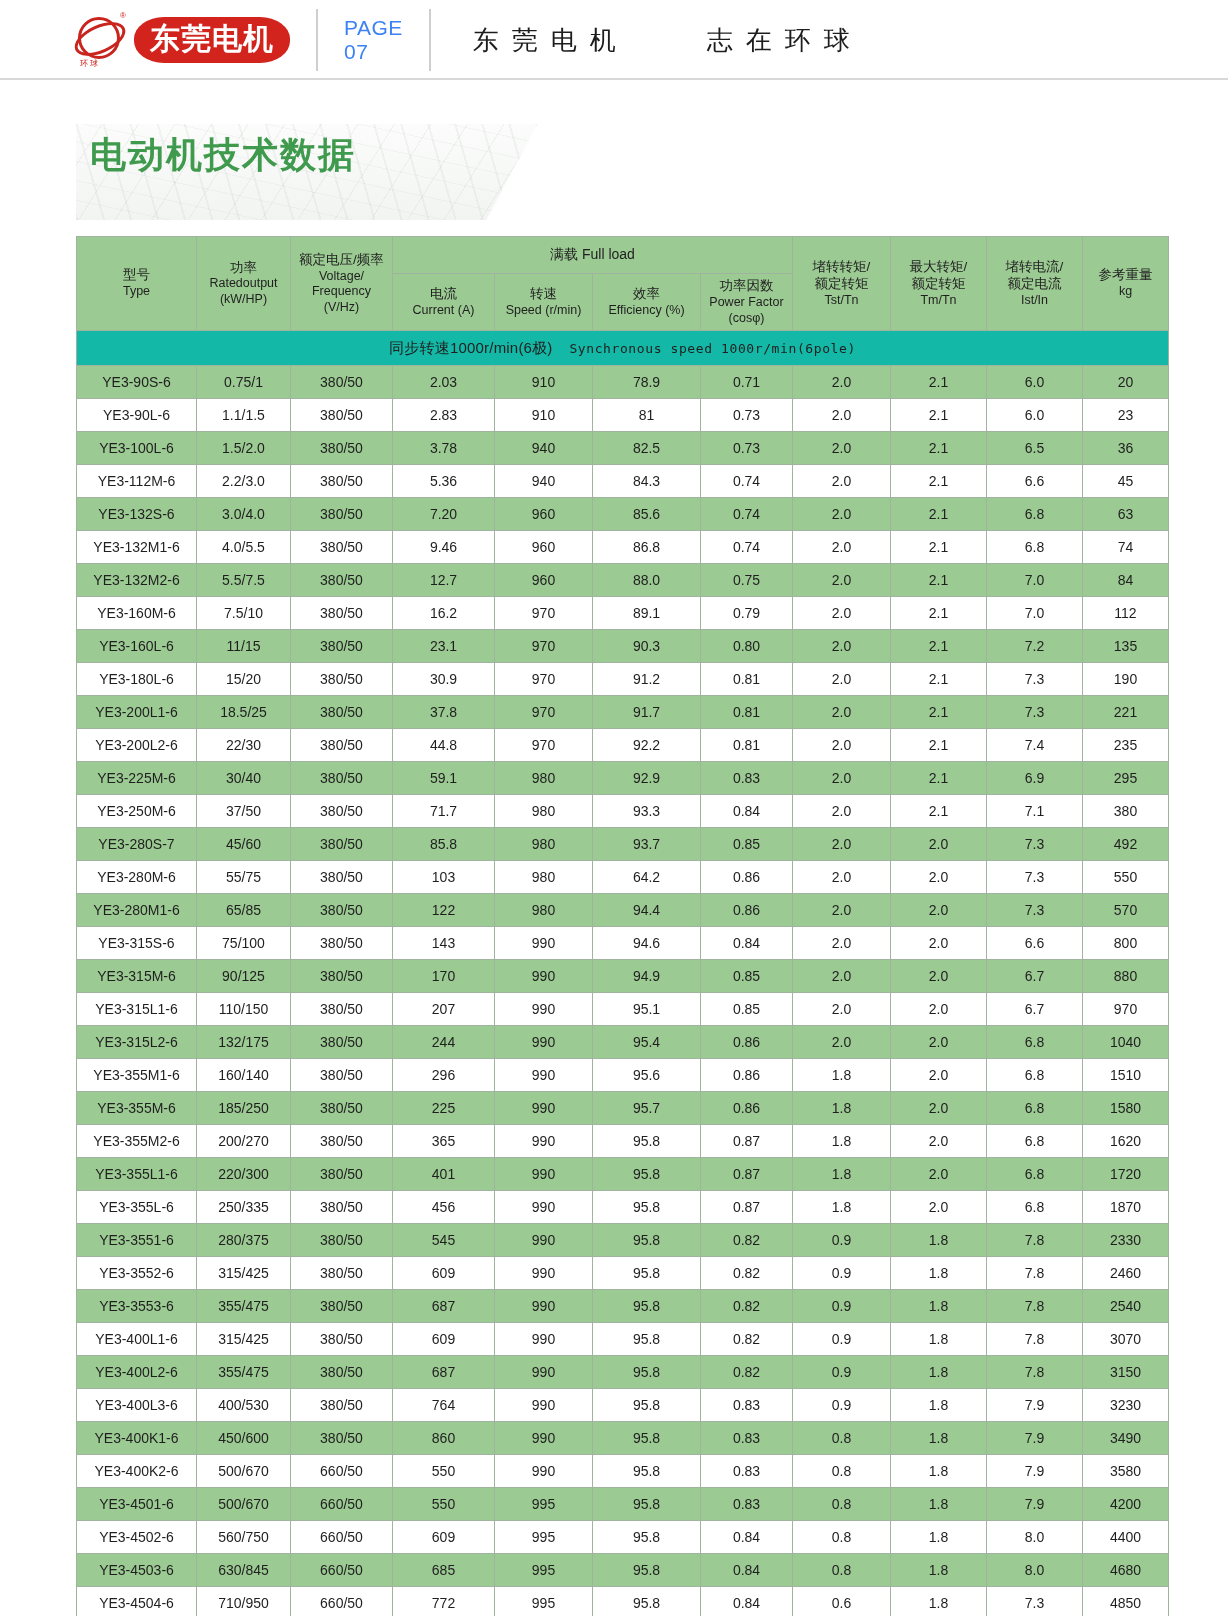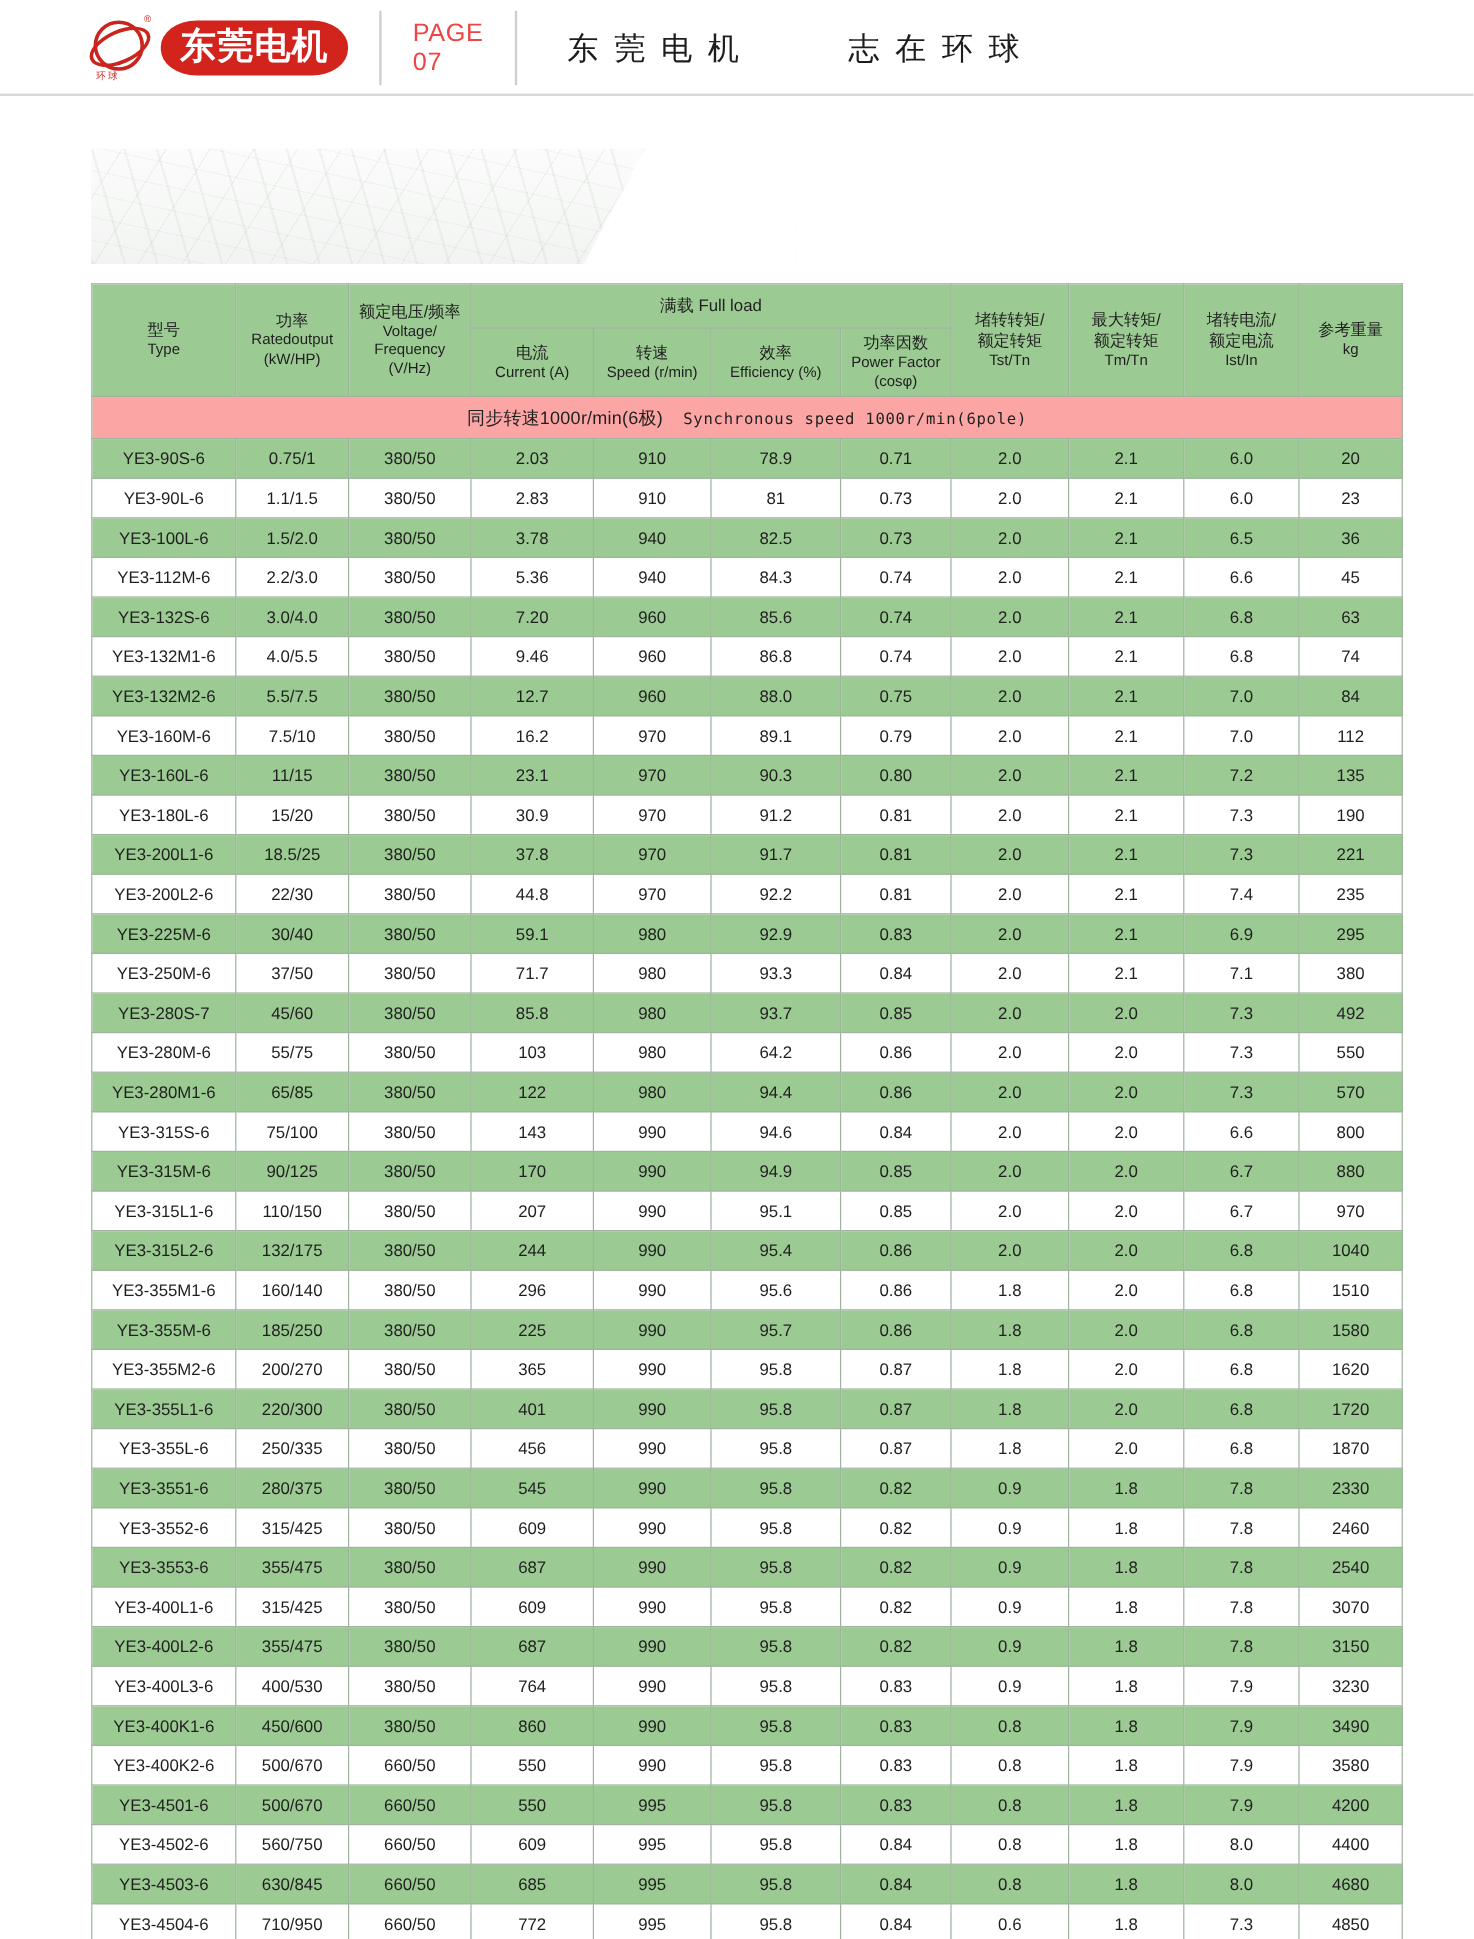--- a/index.html
+++ b/index.html
@@ -87,21 +87,21 @@
     width: 2px;
     height: 62px;
     background: #cfcfcf;
     margin: 0 26px;
     flex: 0 0 auto;
   }
 
   .page-num {
     font-size: 21px;
     line-height: 1.15;
-    color: #ef4444;
+    color: #3b82f6;
     flex: 0 0 auto;
     letter-spacing: .5px;
   }
 
   .hdr-slogan {
     display: flex;
     align-items: center;
     font-size: 26px;
     color: #1d1d1d;
     flex: 0 0 auto;
@@ -163,21 +163,21 @@
     padding: 4px 1px;
   }
   thead .cn { display: block; font-size: 13.5px; }
   thead .en { display: block; font-size: 12.5px; }
   thead .groupcell { height: 28px; font-size: 14px; margin-top: 20px; }
 
   tbody td { height: 32px; font-size: 14px; }
   tbody tr.alt td { background: #9cca93; }
   tbody tr.norm td { background: #ffffff; }
   tbody tr.section td {
-    background: #fca5a5;
+    background: #14b8a6;
     height: 34px;
     font-size: 14px;
     letter-spacing: .2px;
   }
   tbody tr.section .sec-cn { font-size: 15px; }
   tbody tr.section .sec-en {
     font-family: "DejaVu Sans Mono", "Liberation Mono", monospace;
     font-size: 13px;
     letter-spacing: .6px;
   }
@@ -215,20 +215,21 @@
 
   <div class="hdr-div"></div>
 
   <div class="hdr-slogan">
     <span class="s1">东莞电机</span>
     <span class="s2">志在环球</span>
   </div>
 </div>
 
 <div class="title-wrap">
+  <div class="title-cn">电动机技术数据</div>
 </div>
 
 <div class="table-wrap">
 <table class="spec">
   <colgroup>
     <col class="col-type">
         <col class="col-power">
         <col class="col-volt">
     <col class="col-cur">
         <col class="col-spd">

